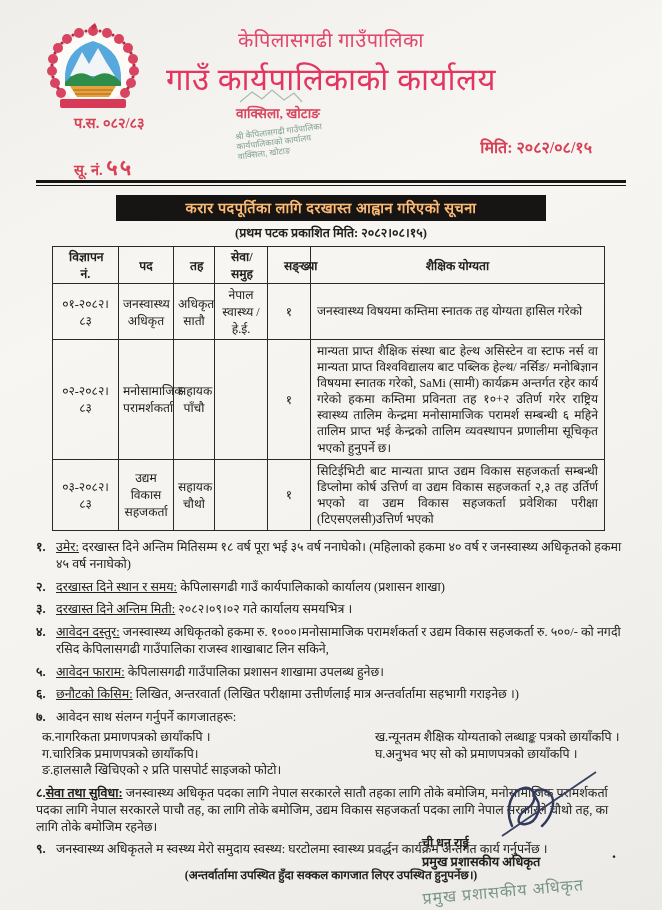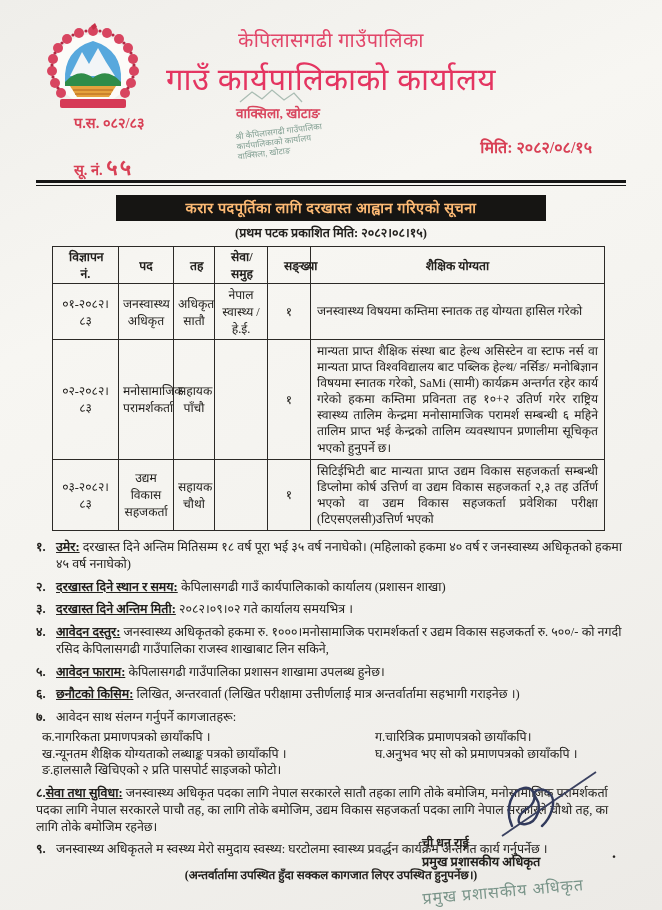--- a/index.html
+++ b/index.html
@@ -44,21 +44,21 @@
   th { font-weight:bold; text-align:center; padding:1px 16px; }
   td.c { text-align:center; }
   td.qual { text-align:justify; line-height:1.32; padding:3px 6px; }
   col.w1{width:66px} col.w2{width:55px} col.w3{width:41px} col.w4{width:53px} col.w5{width:43px} col.w6{width:294px}
 
   
   .terms { font-size:12.5px; line-height:1.34; }
   .term { display:flex; margin-top:6px; }
   .term .num { flex:0 0 20px; font-weight:bold; }
   .term .body { flex:1; }
-  .lbl { font-weight:bold; }
+  .lbl { font-weight:normal; }
   .u { text-decoration:underline; }
   .term-p { margin-top:6px; }
   .term-p .num, .term-p .lbl { font-weight:bold; }
   .docs { margin:3px 0 0 6px; display:grid; grid-template-columns:57% 43%; font-size:12.5px; }
 
   
   .foot-note { text-align:center; font-weight:bold; font-size:11.8px; margin-top:8px; }
   .sig-block { position:absolute; right:30px; top:772px; width:210px; }
   .sig-scribble { position:absolute; right:28px; top:-4px; }
   .sig-name { margin-top:62px; font-weight:bold; font-size:12.5px; }
@@ -233,22 +233,22 @@
         <span>लिखित, अन्तरवार्ता (लिखित परीक्षामा उत्तीर्णलाई मात्र अन्तर्वार्तामा सहभागी गराइनेछ ।)</span></span>
     </div>
 
     <div class="term">
       <span class="num">७.</span>
       <span class="body"><span>आवेदन साथ संलग्न गर्नुपर्ने कागजातहरू:</span></span>
     </div>
 
     <div class="docs">
       <span>क.नागरिकता प्रमाणपत्रको छायाँकपि ।</span>
+      <span>ख.न्यूनतम शैक्षिक योग्यताको लब्धाङ्क पत्रको छायाँकपि ।</span>
       <span>ग.चारित्रिक प्रमाणपत्रको छायाँकपि।</span>
-      <span>ख.न्यूनतम शैक्षिक योग्यताको लब्धाङ्क पत्रको छायाँकपि ।</span>
       <span>घ.अनुभव भए सो को प्रमाणपत्रको छायाँकपि ।</span>
       <span>ङ.हालसालै खिचिएको २ प्रति पासपोर्ट साइजको फोटो।</span>
     </div>
 
     <p class="term-p">
       <span class="num">८.</span><span class="lbl u">सेवा तथा सुविधा:</span>
       <span>जनस्वास्थ्य अधिकृत पदका लागि नेपाल सरकारले सातौ तहका लागि तोके बमोजिम, मनोसामाजिक परामर्शकर्ता पदका लागि नेपाल सरकारले पाचौ तह, का लागि तोके बमोजिम, उद्यम विकास सहजकर्ता पदका लागि नेपाल सरकारले चौथो तह, का लागि तोके बमोजिम रहनेछ।</span>
     </p>
 
     <div class="term">

